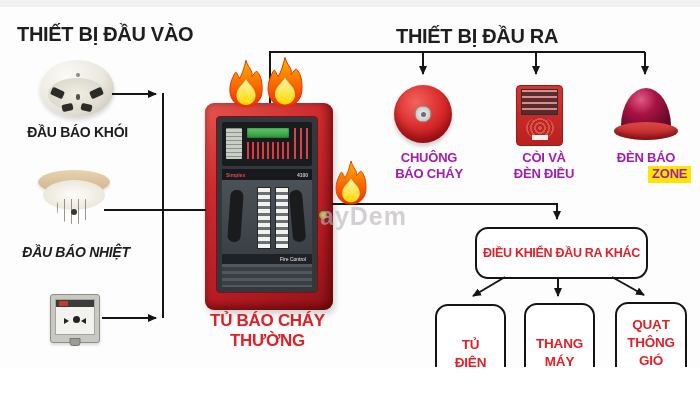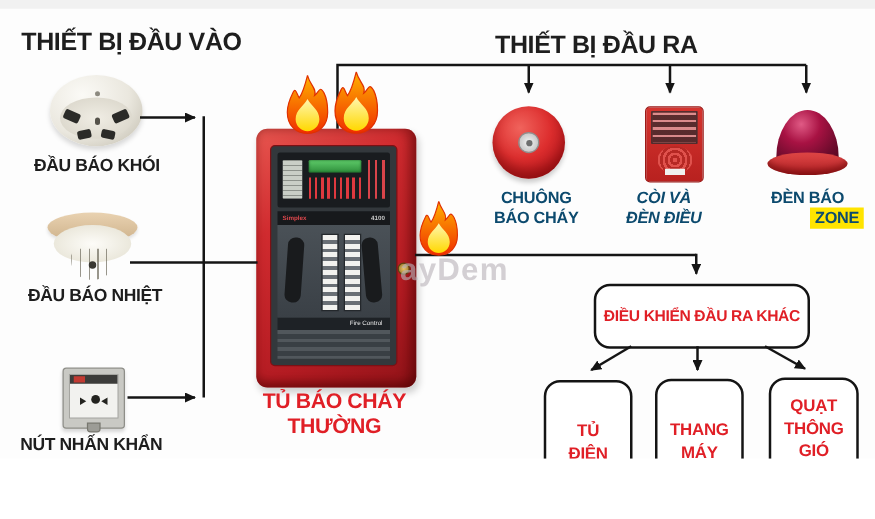--- a/index.html
+++ b/index.html
@@ -5,21 +5,21 @@
   html,body{margin:0;padding:0;background:#ffffff;}
   #canvas{
     position:relative;width:700px;height:367px;background:#fdfdfd;
     overflow:hidden;font-family:"Liberation Sans","DejaVu Sans",sans-serif;
   }
   .topstrip{position:absolute;left:0;top:0;width:700px;height:7px;background:#f1f1f1;}
   .heading{position:absolute;font-size:20px;font-weight:bold;color:#1e1e1e;letter-spacing:-0.3px;white-space:nowrap;}
   #heading-input{left:17px;top:23px;}
   #heading-output{left:396px;top:25px;}
   .dev-label{position:absolute;font-size:14px;font-weight:bold;color:#1d1d1d;text-align:center;letter-spacing:-0.3px;white-space:nowrap;}
-  .out-label{position:absolute;font-size:13px;font-weight:bold;color:#0c4a6e;text-align:center;line-height:1.25;letter-spacing:-0.2px;}
+  .out-label{position:absolute;font-size:13px;font-weight:bold;color:#a21caf;text-align:center;line-height:1.25;letter-spacing:-0.2px;}
   .zone-hl{display:inline-block;background:#ffe400;padding:0 4px;margin-left:40px;}
   svg.wires{position:absolute;left:0;top:0;z-index:2;pointer-events:none;}
   .flame{position:absolute;z-index:3;}
   .watermark{position:absolute;left:320px;top:202px;z-index:5;font-size:25px;font-weight:bold;
     color:rgba(185,179,185,0.62);letter-spacing:1px;}
 
   
   .panel{position:absolute;left:205px;top:103px;width:128px;height:207px;z-index:1;
     border-radius:9px;background:linear-gradient(145deg,#e85750 0%,#d02b2f 30%,#b31b22 72%,#8f1318 100%);
     box-shadow:inset -6px 0 9px rgba(70,0,0,.45),inset 0 -5px 7px rgba(80,0,0,.4),2px 4px 6px rgba(0,0,0,.18);}
@@ -190,34 +190,33 @@
     <div class="vent topdot"></div>
   </div>
   <div class="dev-label" style="left:15px;top:124px;width:125px;text-align:center;">ĐẦU BÁO KHÓI</div>
 
   <div class="heat">
     <div class="plate"></div>
     <div class="body"></div>
     <div class="cage"></div>
     <div class="cdot"></div>
   </div>
-  <div class="dev-label" style="left:12px;top:228px;width:128px;">ĐẦU BÁO NHIỆT</div>
+  <div class="dev-label" style="left:12px;top:244px;width:128px;font-style:italic;">ĐẦU BÁO NHIỆT</div>
 
   <div class="callpoint">
     <div class="inner">
       <div class="hdr">
         <div class="rsq"></div>
       </div>
       <div class="arrL"></div>
       <div class="ctr"></div>
       <div class="arrR"></div>
     </div>
     <div class="knob"></div>
   </div>
-  <div class="dev-label" style="left:12px;top:347px;width:122px;">NÚT NHẤN KHẨN</div>
 
   <div class="panel">
     <div class="panel-win">
       <div class="pdisp">
         <div class="pkeypad"></div>
         <div class="plcd"></div>
         <div class="pleds"></div>
         <div class="pleds2"></div>
       </div>
       <div class="pbrand">
@@ -248,21 +247,21 @@
   <div class="out-label" style="left:388px;top:150px;width:82px;">
     <div>CHUÔNG</div>
     <div>BÁO CHÁY</div>
   </div>
 
   <div class="horn">
     <div class="mech"></div>
     <div class="grille"></div>
     <div class="tag"></div>
   </div>
-  <div class="out-label" style="left:491px;top:150px;width:80px;font-style:italic;">
+  <div class="out-label" style="left:504px;top:150px;width:80px;">
     <div>CÒI VÀ</div>
     <div>ĐÈN ĐIỀU</div>
   </div>
 
   <div class="dome">
     <div class="cap"></div>
     <div class="base"></div>
   </div>
   <div class="out-label" style="left:608px;top:150px;width:76px;">
     <div>ĐÈN BÁO</div>

